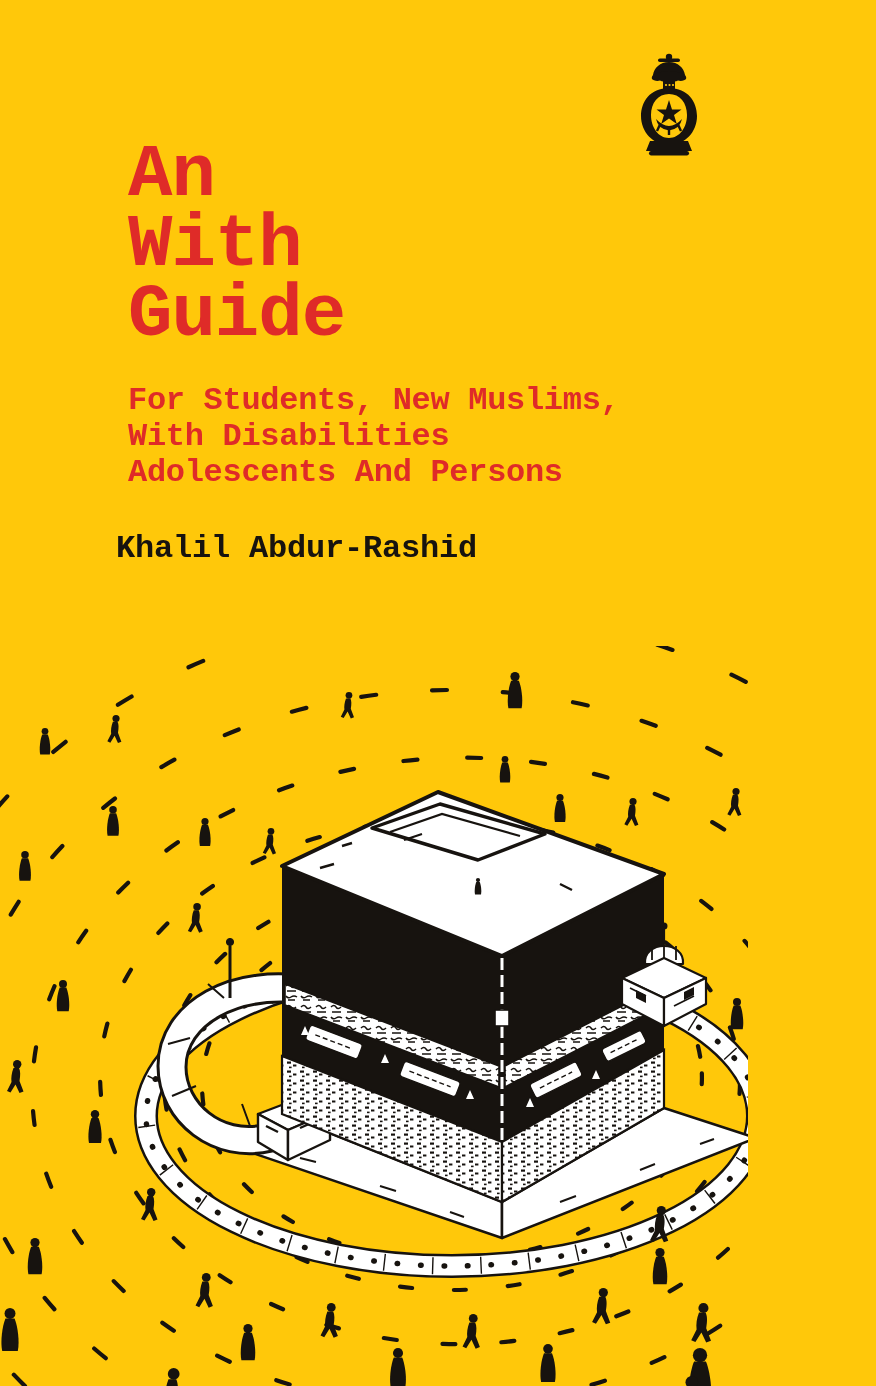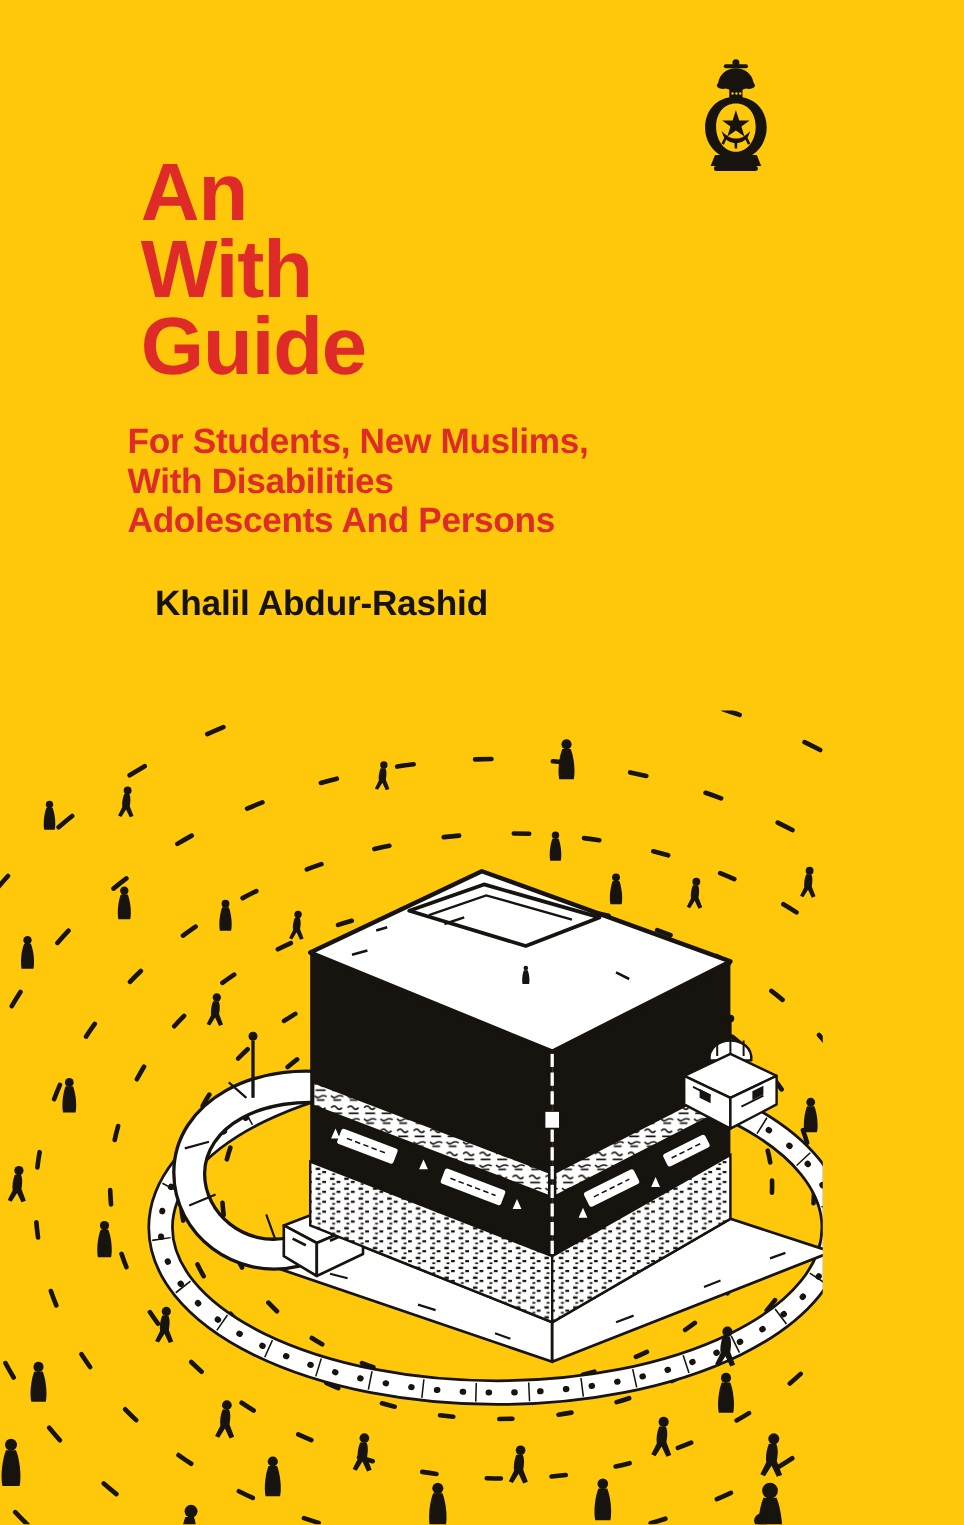--- a/index.html
+++ b/index.html
@@ -6,37 +6,37 @@
     --bg:#FFC80A;
     --red:#DF2B28;
     --ink:#17130F;
     --white:#FFFFFF;
   }
   *{margin:0;padding:0;box-sizing:border-box;}
   html,body{width:876px;height:1386px;}
   body{font-family:"Liberation Sans",sans-serif;background:var(--bg);}
   .cover{
     position:relative;width:748px;height:1386px;
-    background:var(--bg);overflow:hidden;
+    background:var(--bg);overflow:hidden;font-family:Liberation Mono, monospace;
   }
   .logo{position:absolute;top:52px;right:46px;width:66px;height:106px;}
   .title{
     position:absolute;left:128px;top:140px;
     color:var(--red);font-weight:bold;
     font-size:74px;line-height:70px;letter-spacing:-1px;
   }
   .title .line{display:block;}
   .subtitle{
-    position:absolute;left:116px;top:383px;
+    position:absolute;left:128px;top:383px;
     color:var(--red);font-weight:bold;
     font-size:32px;line-height:36px;letter-spacing:-0.3px;
   }
   .subtitle .line{display:block;}
   .authors{
-    position:absolute;left:141px;top:530px;
+    position:absolute;left:116px;top:530px;
     color:var(--ink);font-weight:bold;
     font-size:32px;line-height:37px;letter-spacing:-0.2px;
   }
   .authors .line{display:block;}
   .scene{position:absolute;left:0;top:646px;width:876px;height:740px;}
 </style>
 </head>
 <body>
 
 <div class="cover">

